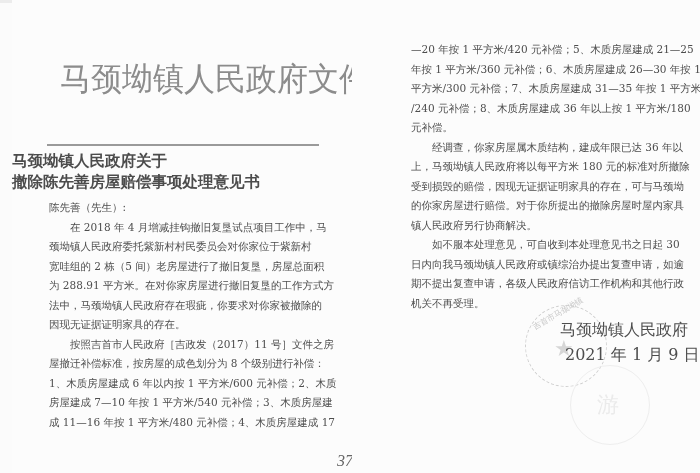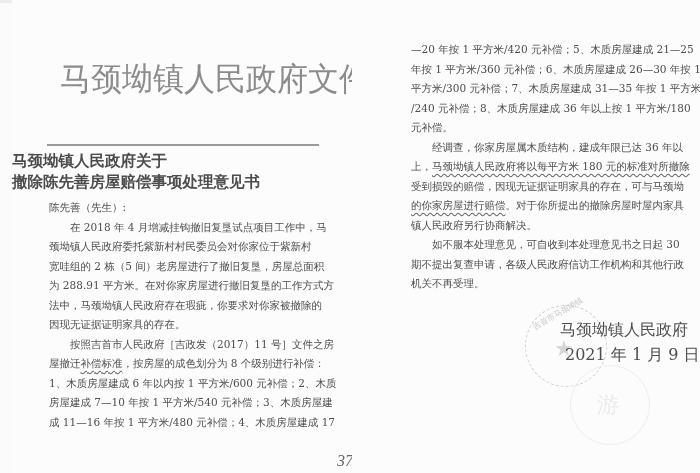--- a/index.html
+++ b/index.html
@@ -23,21 +23,21 @@
   .rule { position:absolute; left:35px; top:144px; width:272px; height:2px; background:#9a9a9a; }
   .title { position:absolute; left:0; width:351px; text-align:left; font-size:15.5px; color:#4c4c4c; white-space:nowrap; font-weight:bold; }
   .title.l1 { top:151px; }
   .title.l2 { top:172px; }
 
   .text { position:absolute; font-size:10.5px; line-height:19.5px; color:#4d4d4d; white-space:nowrap; }
   .left-body { left:37px; top:198px; width:272px; }
   .right-body { left:59px; top:40px; width:265px; }
   .line { display:block; height:19.5px; }
   .indent { padding-left:21px; }
-  .u { text-decoration:underline; text-decoration-style:wavy; text-decoration-color:#666; text-underline-offset:3px; }
+  .u { text-decoration-style:wavy; text-decoration-color:#666; text-underline-offset:3px; }
 
   .signature { position:absolute; left:560px; top:320px; font-size:16px; color:#4d4d4d; white-space:nowrap; }
   .signature .org { display:block; }
   .signature .date { display:block; margin-top:4px; padding-left:5px;text-align:right; }
 
   .seal { position:absolute; left:525px; top:305px; width:82px; height:82px; border-radius:50%;
     border:1px dashed #cfcfcf; box-sizing:border-box; }
   .seal .star { position:absolute; left:28px; top:30px; font-size:22px; color:#d6d6d6; }
   .seal .arc { position:absolute; left:4px; top:2px; font-size:8px; color:#c6c6c6; transform:rotate(-30deg); }
   .seal2 { position:absolute; left:570px; top:365px; width:80px; height:80px; border-radius:50%; border:1px solid #eeeeee; box-sizing:border-box; }
@@ -80,20 +80,21 @@
     <span class="line">年按 1 平方米/360 元补偿；6、木质房屋建成 26—30 年按 1</span>
     <span class="line">平方米/300 元补偿；7、木质房屋建成 31—35 年按 1 平方米</span>
     <span class="line">/240 元补偿；8、木质房屋建成 36 年以上按 1 平方米/180</span>
     <span class="line">元补偿。</span>
     <span class="line indent">经调查，你家房屋属木质结构，建成年限已达 36 年以</span>
     <span class="line"><span>上，</span><span class="u">马颈坳镇人民政府将以每平方米 180 元的标准对所撤除</span></span>
     <span class="line">受到损毁的赔偿，因现无证据证明家具的存在，可与马颈坳</span>
     <span class="line"><span class="u">的你家房屋进行赔偿</span><span>。对于你所提出的撤除房屋时屋内家具</span></span>
     <span class="line">镇人民政府另行协商解决。</span>
     <span class="line indent">如不服本处理意见，可自收到本处理意见书之日起 30</span>
+    <span class="line">日内向我马颈坳镇人民政府或镇综治办提出复查申请，如逾</span>
     <span class="line">期不提出复查申请，各级人民政府信访工作机构和其他行政</span>
     <span class="line">机关不再受理。</span>
   </div>
 </div>
 
 <div class="seal">
   <span class="arc">吉首市马颈坳镇</span>
   <span class="star">★</span>
 </div>
 <div class="seal2">

